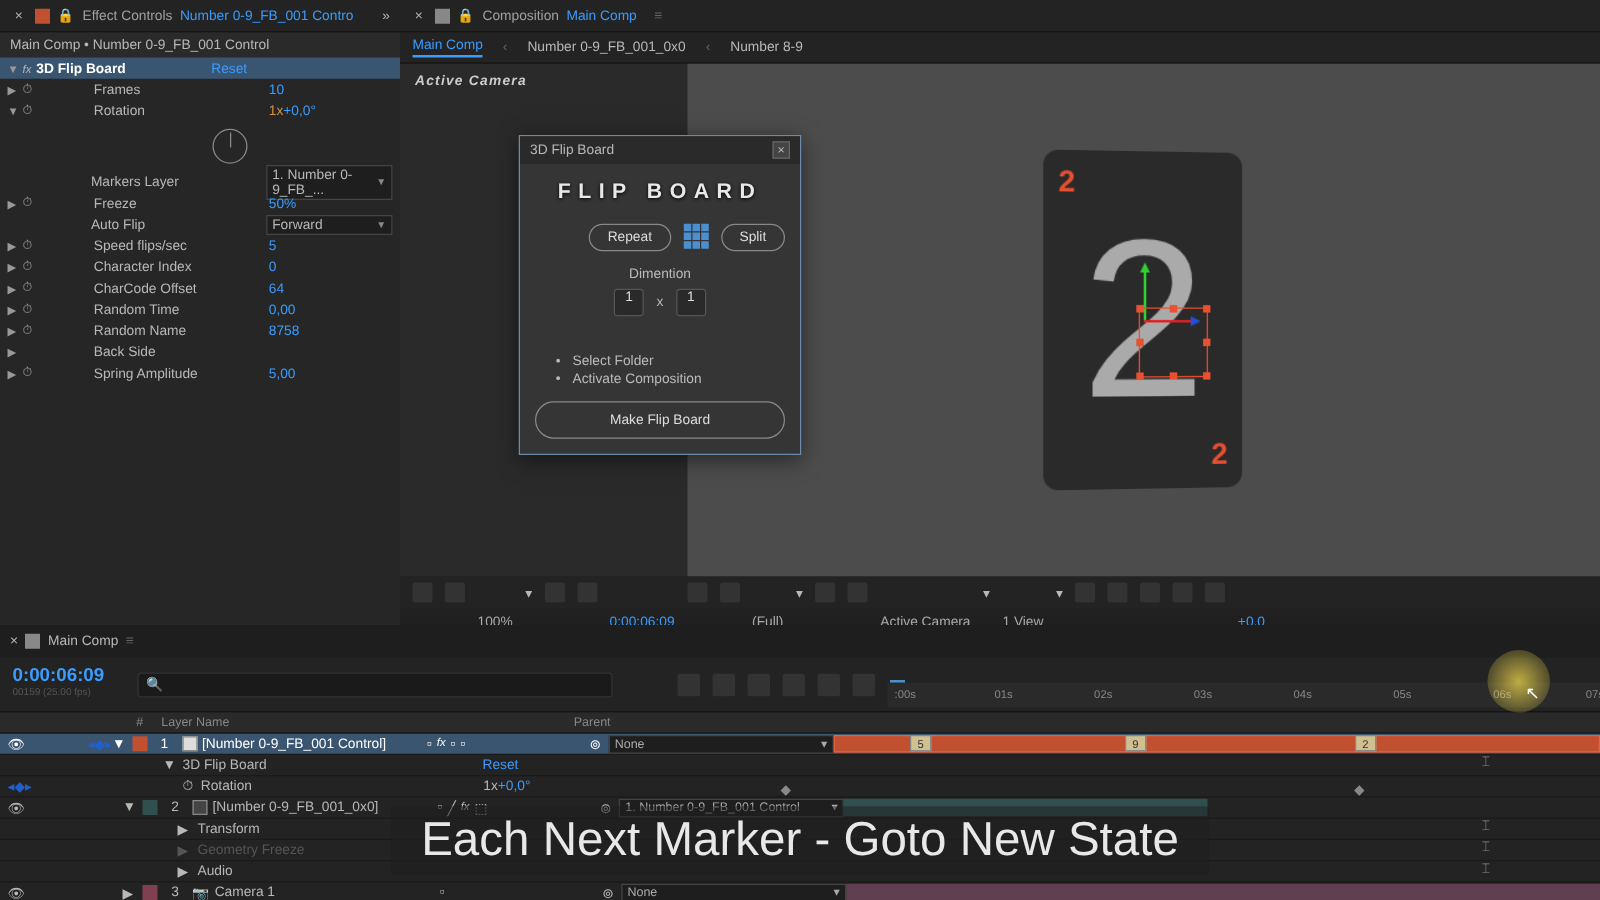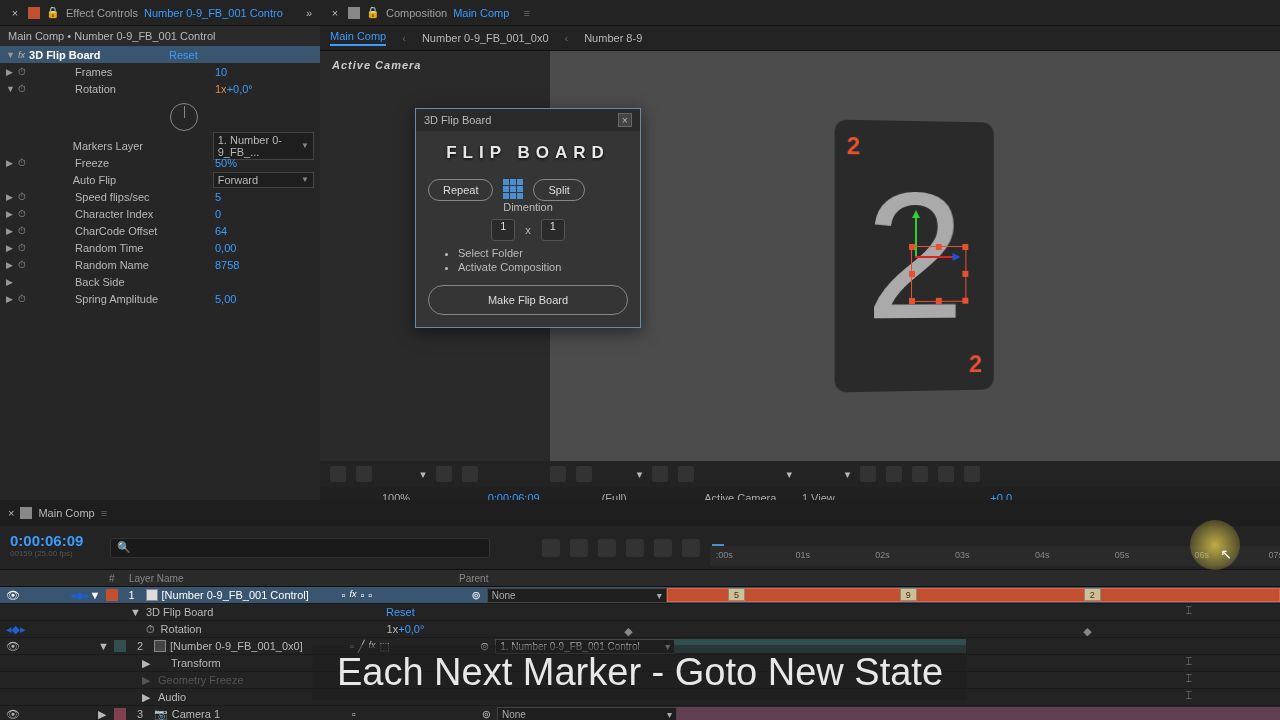--- a/index.html
+++ b/index.html
@@ -52,28 +52,28 @@
 .viewer-footer { height: 26px; background: #232323; display: flex; align-items: center; padding: 0 10px; gap: 10px; font-size: 11px; }
 .viewer-footer .item { color: #aaa; margin-top: 48px; }
 .viewer-footer .blue { color: #3a9cff; }
 .viewer-footer .icon-btn { width: 16px; height: 16px; background: #333; border-radius: 2px; }
 
 .dialog { position: absolute; left: 415px; top: 108px; width: 226px; background: #353535; border: 1px solid #6a8aaa; box-shadow: 0 4px 16px rgba(0,0,0,0.5); z-index: 10; }
 .dialog-header { background: #2a2a2a; padding: 4px 8px; display: flex; justify-content: space-between; align-items: center; font-size: 11px; }
 .dialog-close { width: 14px; height: 14px; background: #444; border: 1px solid #666; display: flex; align-items: center; justify-content: center; cursor: pointer; font-size: 10px; }
 .dialog-body { padding: 12px; }
 .dialog-logo { text-align: center; font-size: 17px; letter-spacing: 6px; color: #e8e8e8; font-weight: bold; margin-bottom: 16px; text-shadow: 0 1px 3px #000; }
-.dialog-row { display: flex; justify-content: flex-start; gap: 10px; margin-bottom: 0; }
+.dialog-row { display: flex; justify-content: flex-end; gap: 10px; margin-bottom: 12px; }
 .pill-btn { border: 1px solid #888; border-radius: 14px; padding: 4px 14px; background: transparent; color: #ddd; cursor: pointer; font-size: 11px; }
 .grid-icon { display: grid; grid-template-columns: repeat(3,6px); grid-template-rows: repeat(3,6px); gap: 1px; }
 .grid-icon div { background: #4a90d0; }
 .dim-label { text-align: center; color: #bbb; margin-bottom: 6px; font-size: 11px; }
 .dim-row { display: flex; justify-content: center; align-items: center; gap: 10px; }
 .dim-input { width: 24px; height: 22px; background: #2a2a2a; border: 1px solid #555; border-radius: 3px; text-align: center; color: #ddd; }
-.bullet-list { margin: 6px 0 12px 30px; font-size: 11px; color: #bbb; }
+.bullet-list { margin: 30px 0 12px 30px; font-size: 11px; color: #bbb; }
 .bullet-list li { margin: 2px 0; list-style: disc; }
 .make-btn { width: 100%; border: 1px solid #888; border-radius: 18px; padding: 8px; background: transparent; color: #ddd; cursor: pointer; font-size: 11px; }
 
 .timeline-panel { position: absolute; left: 0; right: 0; top: 500px; bottom: 0; background: #232323; }
 .timeline-tabs { height: 26px; background: #1e1e1e; display: flex; align-items: center; padding: 0 8px; gap: 6px; }
 .timeline-header { display: flex; height: 44px; border-bottom: 1px solid #111; }
 .time-display { width: 110px; padding: 6px 10px; }
 .time-display .main { color: #3a9cff; font-size: 15px; font-weight: bold; }
 .time-display .sub { color: #555; font-size: 8px; }
 .search-area { flex: 0 0 400px; display: flex; align-items: center; }
@@ -440,21 +440,21 @@
         </div>
     </div>
     <div class="track">
         <div class="track-bar teal" style="left:0;width:48%"></div>
       </div>
   </div>
   <div class="layer-row">
     <div class="toggles"></div>
       <span style="width:72px"></span>
     <span class="twirl2">▶</span>
-    <span class="name" style="margin-left:17px">Transform</span>
+    <span class="name" style="margin-left:4px">Transform</span>
     <div class="track" style="margin-left:340px">
         <span style="position:absolute;right:88px;color:#888">⌶</span>
       </div>
   </div>
   <div class="layer-row" style="color:#555">
     <div class="toggles"></div>
       <span style="width:72px"></span>
     <span class="twirl2">▶</span>
     <span class="name" style="margin-left:4px">Geometry Freeze</span>
     <div class="track" style="margin-left:340px">

